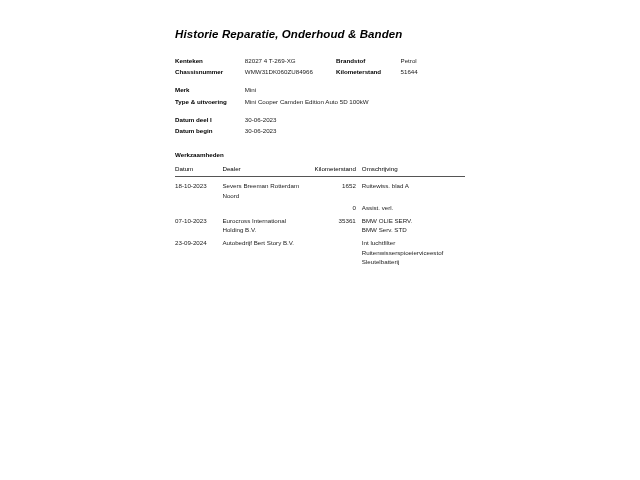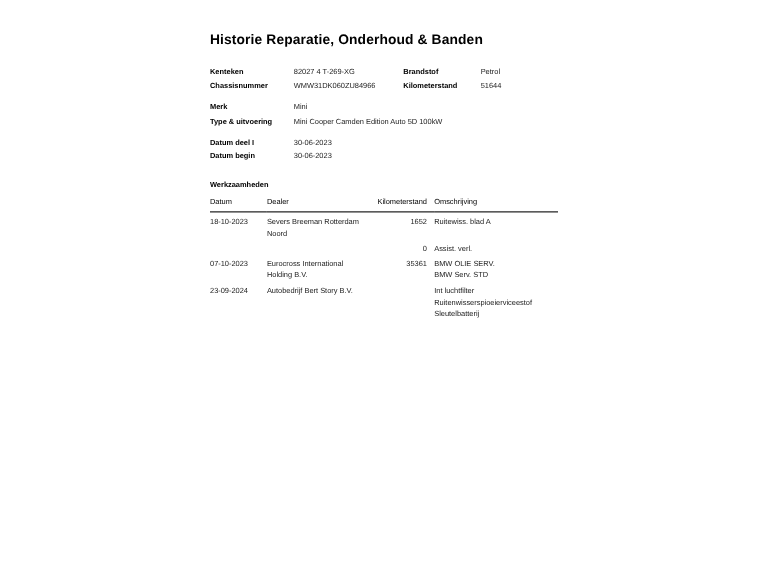--- a/index.html
+++ b/index.html
@@ -26,20 +26,21 @@
     top: 28px;
     width: 300px;
   }
   .doc-title {
     font-size: 11.5px;
     font-weight: bold;
     color: #000000;
     letter-spacing: 0.1px;
     margin: 0 0 16px 0;
     white-space: nowrap;
+    font-style: italic;
   }
   
   .ident {
     width: 290px;
     font-size: 6.2px;
     line-height: 1.65;
   }
   .ident table {
     border-collapse: collapse;
     width: 100%;

